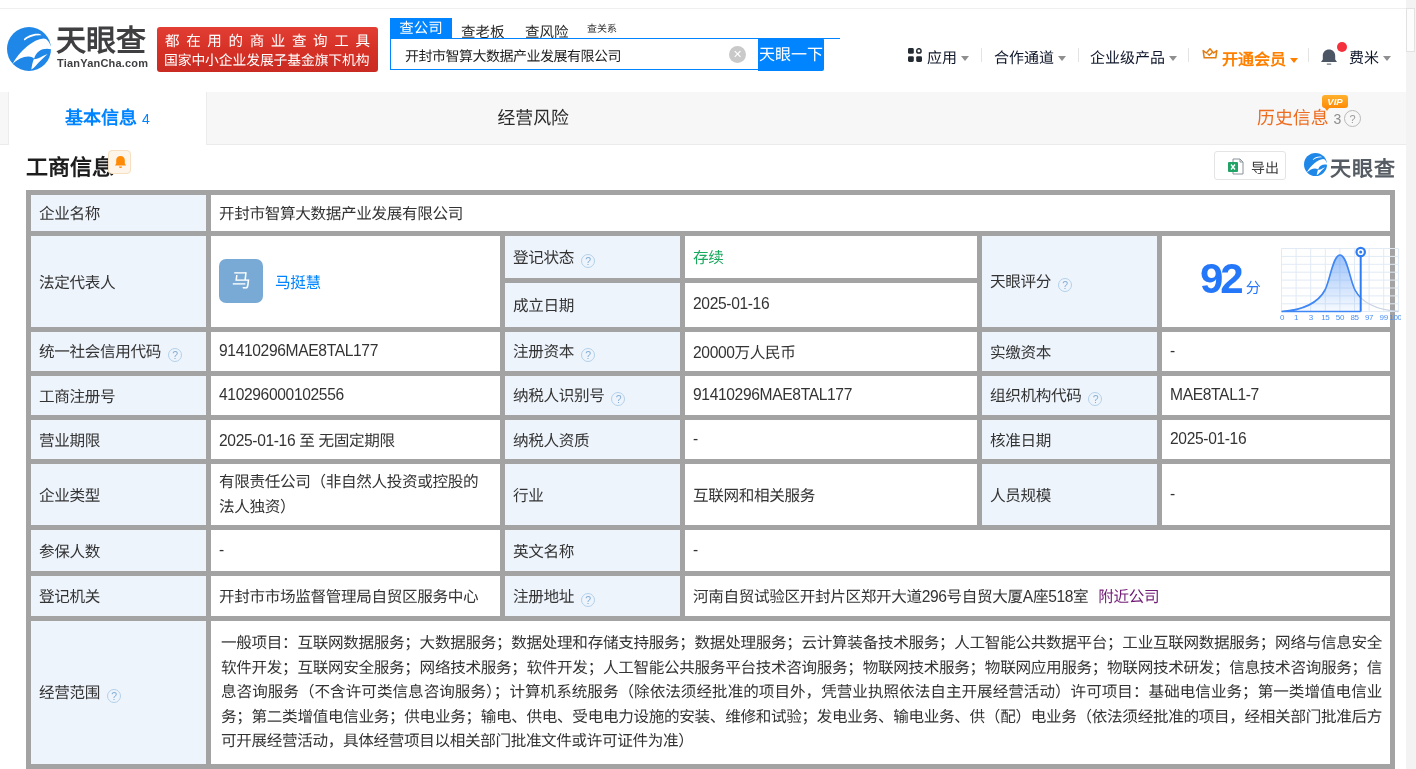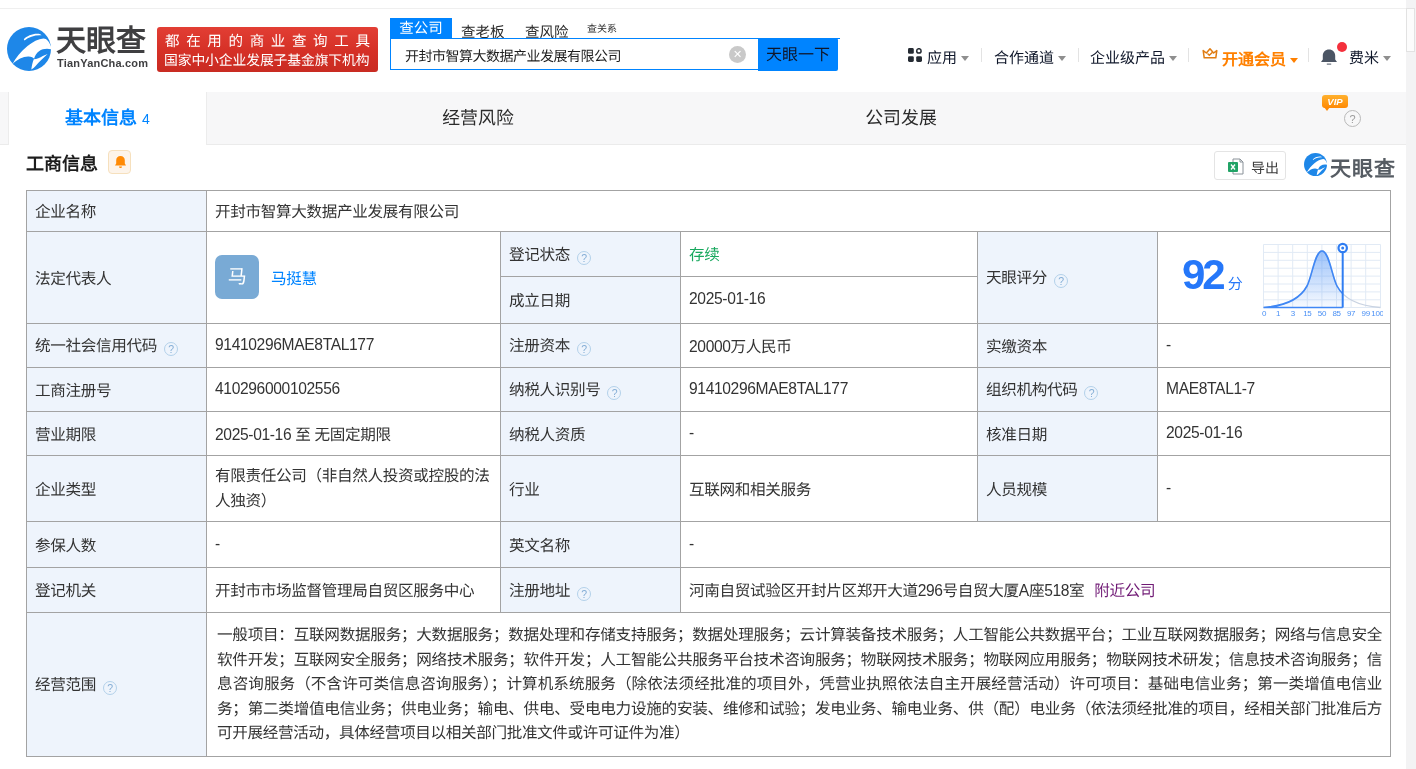--- a/index.html
+++ b/index.html
@@ -4,21 +4,21 @@
 <style>
 html,body{margin:0;padding:0;}
 body{width:1416px;height:769px;overflow:hidden;font-family:"Liberation Sans",sans-serif;background:#fff;}
 #page{position:relative;width:1416px;height:769px;overflow:hidden;}
 .abs{position:absolute;}
 .caret{display:inline-block;width:0;height:0;border-left:4.5px solid transparent;border-right:4.5px solid transparent;border-top:5.5px solid #8f8f8f;vertical-align:2px;}
 .vdiv{position:absolute;width:1px;height:14px;background:#e3e3e3;top:48px;}
 .menuitem{position:absolute;top:46px;font-size:15px;color:#0f172a;white-space:nowrap;}
 .qmark{display:inline-block;width:14px;height:14px;line-height:13px;border:1px solid #b3d1ea;border-radius:50%;color:#85aed6;font-size:10.5px;text-align:center;margin-left:7px;vertical-align:-2px;font-weight:400;box-sizing:border-box;}
 table.info{border-collapse:collapse;table-layout:fixed;}
-table.info td{border:1px solid #a3a3a3;font-size:15.6px;letter-spacing:-0.35px;color:#333;vertical-align:middle;padding:0 0 2px 8px;}
+table.info td{border:5px solid #a3a3a3;font-size:15.6px;letter-spacing:-0.35px;color:#333;vertical-align:middle;padding:0 0 2px 8px;}
 td.lbl{background:#eef4fc;padding-left:3px;}
 </style>
 </head>
 <body>
 <div id="page">
 
   <div class="abs" style="left:0;top:8px;width:1406px;height:1px;background:#efefef;"></div>
 
   <svg class="abs" style="left:7px;top:27px;" width="44" height="44" viewBox="0 0 44 44">
     <circle cx="22" cy="22" r="22" fill="#1e87e8"></circle>
@@ -48,21 +48,21 @@
   <div class="abs" style="left:390px;top:18px;width:62px;height:19.5px;background:#0084ff;color:#fff;font-size:14.5px;text-align:center;line-height:20px;">查公司</div>
   <div class="abs" style="left:461px;top:20px;font-size:14.5px;color:#2b2b2b;">查老板</div>
   <div class="abs" style="left:525px;top:20px;font-size:14.5px;color:#2b2b2b;">查风险</div>
   <div class="abs" style="left:587px;top:20px;font-size:10px;color:#2b2b2b;">查关系</div>
   <div class="abs" style="left:390px;top:37.5px;width:450px;height:1.5px;background:#0084ff;"></div>
 
   <div class="abs" style="left:390px;top:39px;width:368px;height:31px;border-left:1px solid #0084ff;border-bottom:1px solid #0084ff;box-sizing:border-box;background:#fff;">
     <div style="margin:6px 0 0 14px;font-size:14px;letter-spacing:-0.5px;color:#1f1f1f;">开封市智算大数据产业发展有限公司</div>
   </div>
   <div class="abs" style="left:729px;top:46px;width:17px;height:17px;border-radius:50%;background:#c9c9c9;color:#fff;text-align:center;line-height:17px;font-size:11px;">✕</div>
-  <div class="abs" style="left:758px;top:38px;width:80px;height:33px;background:#0084ff;border-radius:0 2px 2px 0;color:#0f172a;font-size:16px;text-align:center;line-height:33px;">天眼一下</div>
+  <div class="abs" style="left:758px;top:38px;width:66px;height:33px;background:#0084ff;border-radius:0 2px 2px 0;color:#ffffff;font-size:16px;text-align:center;line-height:33px;">天眼一下</div>
 
   <svg class="abs" style="left:908px;top:48px;" width="14" height="14" viewBox="0 0 14 14">
     <rect x="0" y="0" width="5.8" height="5.8" rx="1.4" fill="#252b33"></rect>
     <circle cx="10.9" cy="2.9" r="2.2" fill="none" stroke="#252b33" stroke-width="1.5"></circle>
     <rect x="0" y="8.2" width="5.8" height="5.8" rx="1.4" fill="#252b33"></rect>
     <rect x="8.2" y="8.2" width="5.8" height="5.8" rx="1.4" fill="#252b33"></rect>
   </svg>
   <div class="menuitem" style="left:927px;">应用 <span class="caret"></span></div>
   <div class="vdiv" style="left:981px;"></div>
   <div class="menuitem" style="left:994px;">合作通道 <span class="caret"></span></div>
@@ -78,27 +78,27 @@
   <svg class="abs" style="left:1320px;top:49px;" width="18" height="16" viewBox="0 0 18 16">
     <path d="M9,0.5 c3.6,0 6.2,2.7 6.2,6.3 l0,3.6 l1.8,2.6 l-16,0 l1.8,-2.6 l0,-3.6 c0,-3.6 2.6,-6.3 6.2,-6.3 z" fill="#4b5564"></path>
     <path d="M6.8,14.6 l4.4,0 l0,1 l-4.4,0 z" fill="#4b5564"></path>
   </svg>
   <div class="abs" style="left:1337px;top:42px;width:10px;height:10px;border-radius:50%;background:#f4303c;"></div>
   <div class="menuitem" style="left:1349px;">费米 <span class="caret"></span></div>
 
   <div class="abs" style="left:0;top:92px;width:1406px;height:53px;background:#f7f7f8;border-bottom:1px solid #ebebeb;box-sizing:border-box;"></div>
   <div class="abs" style="left:8px;top:92px;width:199px;height:53px;background:#fff;border-left:1px solid #ececec;border-right:1px solid #ececec;box-sizing:border-box;"></div>
   <div class="abs" style="left:8px;top:92px;width:199px;height:53px;text-align:center;line-height:53px;font-size:18px;font-weight:bold;color:#0084ff;">基本信息 <span style="font-size:14px;font-weight:normal;">4</span></div>
-  <div class="abs" style="left:428px;top:92px;width:100px;height:53px;text-align:center;line-height:53px;font-size:17.9px;color:#2b2b2b;">经营风险</div>
-  <div class="abs" style="left:851px;top:92px;width:100px;height:53px;text-align:center;line-height:53px;font-size:17.9px;color:#2b2b2b;">公司发展</div>
+  <div class="abs" style="left:469px;top:92px;width:100px;height:53px;text-align:right;line-height:53px;font-size:17.9px;color:#2b2b2b;">经营风险</div>
+  <div class="abs" style="left:1257px;top:92px;height:53px;line-height:53px;font-size:17.9px;color:#ed6c1e;">历史信息 <span style="font-size:14px;color:#8d8d8d;">3</span></div>
   <span class="abs qmark" style="left:1344px;top:110px;width:17px;height:17px;line-height:16px;border-color:#b9b9b9;color:#9b9b9b;margin:0;font-size:11px;">?</span>
   <div class="abs" style="left:1322px;top:95px;width:26px;height:13px;background:linear-gradient(180deg,#ffb12e,#ff8a05);border-radius:3px;color:#fff;font-size:9.5px;font-weight:bold;font-style:italic;text-align:center;line-height:13px;">VIP</div>
   <div class="abs" style="left:1324px;top:107px;width:0;height:0;border-left:3px solid transparent;border-right:3px solid transparent;border-top:4px solid #ff8a05;"></div>
 
-  <div class="abs" style="left:26px;top:149px;font-size:18px;font-weight:bold;color:#1d1d1d;">工商信息</div>
+  <div class="abs" style="left:26px;top:149px;font-size:22px;font-weight:bold;color:#1d1d1d;">工商信息</div>
   <div class="abs" style="left:108px;top:150px;width:23px;height:24px;background:#fdf4ea;border:1px solid #f6e0bd;border-radius:4px;box-sizing:border-box;">
     <svg style="margin:4px 0 0 4.5px;" width="13" height="14" viewBox="0 0 13 14">
       <path d="M6.5,1 c2.6,0 4.3,1.9 4.3,4.3 l0,3.2 l1.2,2 l-11,0 l1.2,-2 l0,-3.2 c0,-2.4 1.7,-4.3 4.3,-4.3 z" fill="#ff8a05"></path>
       <path d="M5,11.5 a1.5,1.5 0 0 0 3,0" fill="#ff8a05"></path>
     </svg>
   </div>
   <div class="abs" style="left:1214px;top:151px;width:72px;height:29px;border:1px solid #e4e4e4;border-radius:3px;box-sizing:border-box;background:#fff;">
     <svg style="position:absolute;left:13px;top:6px;" width="16" height="17" viewBox="0 0 16 17">
       <path d="M5,1 L12,1 L15,4 L15,16 L5,16 Z" fill="#fff" stroke="#8a9299" stroke-width="1"></path>
       <path d="M12,1 L12,4 L15,4" fill="none" stroke="#8a9299" stroke-width="1"></path>
@@ -135,21 +135,21 @@
       <td rowspan="2">
         <div style="display:flex;align-items:center;">
           <div style="width:44px;height:44px;border-radius:7px;background:#79aad5;color:#fff;font-size:19px;text-align:center;line-height:44px;">马</div>
           <span style="color:#0084ff;margin-left:12px;">马挺慧</span>
         </div>
       </td>
       <td class="lbl">登记状态<span class="qmark">?</span></td>
       <td style="color:#18a85e;">存续</td>
       <td class="lbl" rowspan="2">天眼评分<span class="qmark">?</span></td>
       <td rowspan="2" style="padding:0;">
-        <div style="position:relative;width:233px;height:91px;">
+        <div style="position:relative;width:233px;height:91px;margin-left:14px;">
           <div style="position:absolute;left:24px;top:24px;line-height:38px;font-size:42px;font-weight:bold;letter-spacing:-3px;color:#2577f9;">92<span style="font-size:15px;font-weight:normal;letter-spacing:0;margin-left:5px;">分</span></div>
           <svg style="position:absolute;left:103px;top:10px;" width="122" height="75" viewBox="0 0 122 75">
             <defs>
               <linearGradient id="bellfill" x1="0" y1="0" x2="0" y2="1">
                 <stop offset="0" stop-color="#4a90f7" stop-opacity="0.55"></stop>
                 <stop offset="1" stop-color="#4a90f7" stop-opacity="0.04"></stop>
               </linearGradient>
               <clipPath id="leftclip">
                     <rect x="0" y="0" width="81.7" height="75"></rect>
                   </clipPath>

